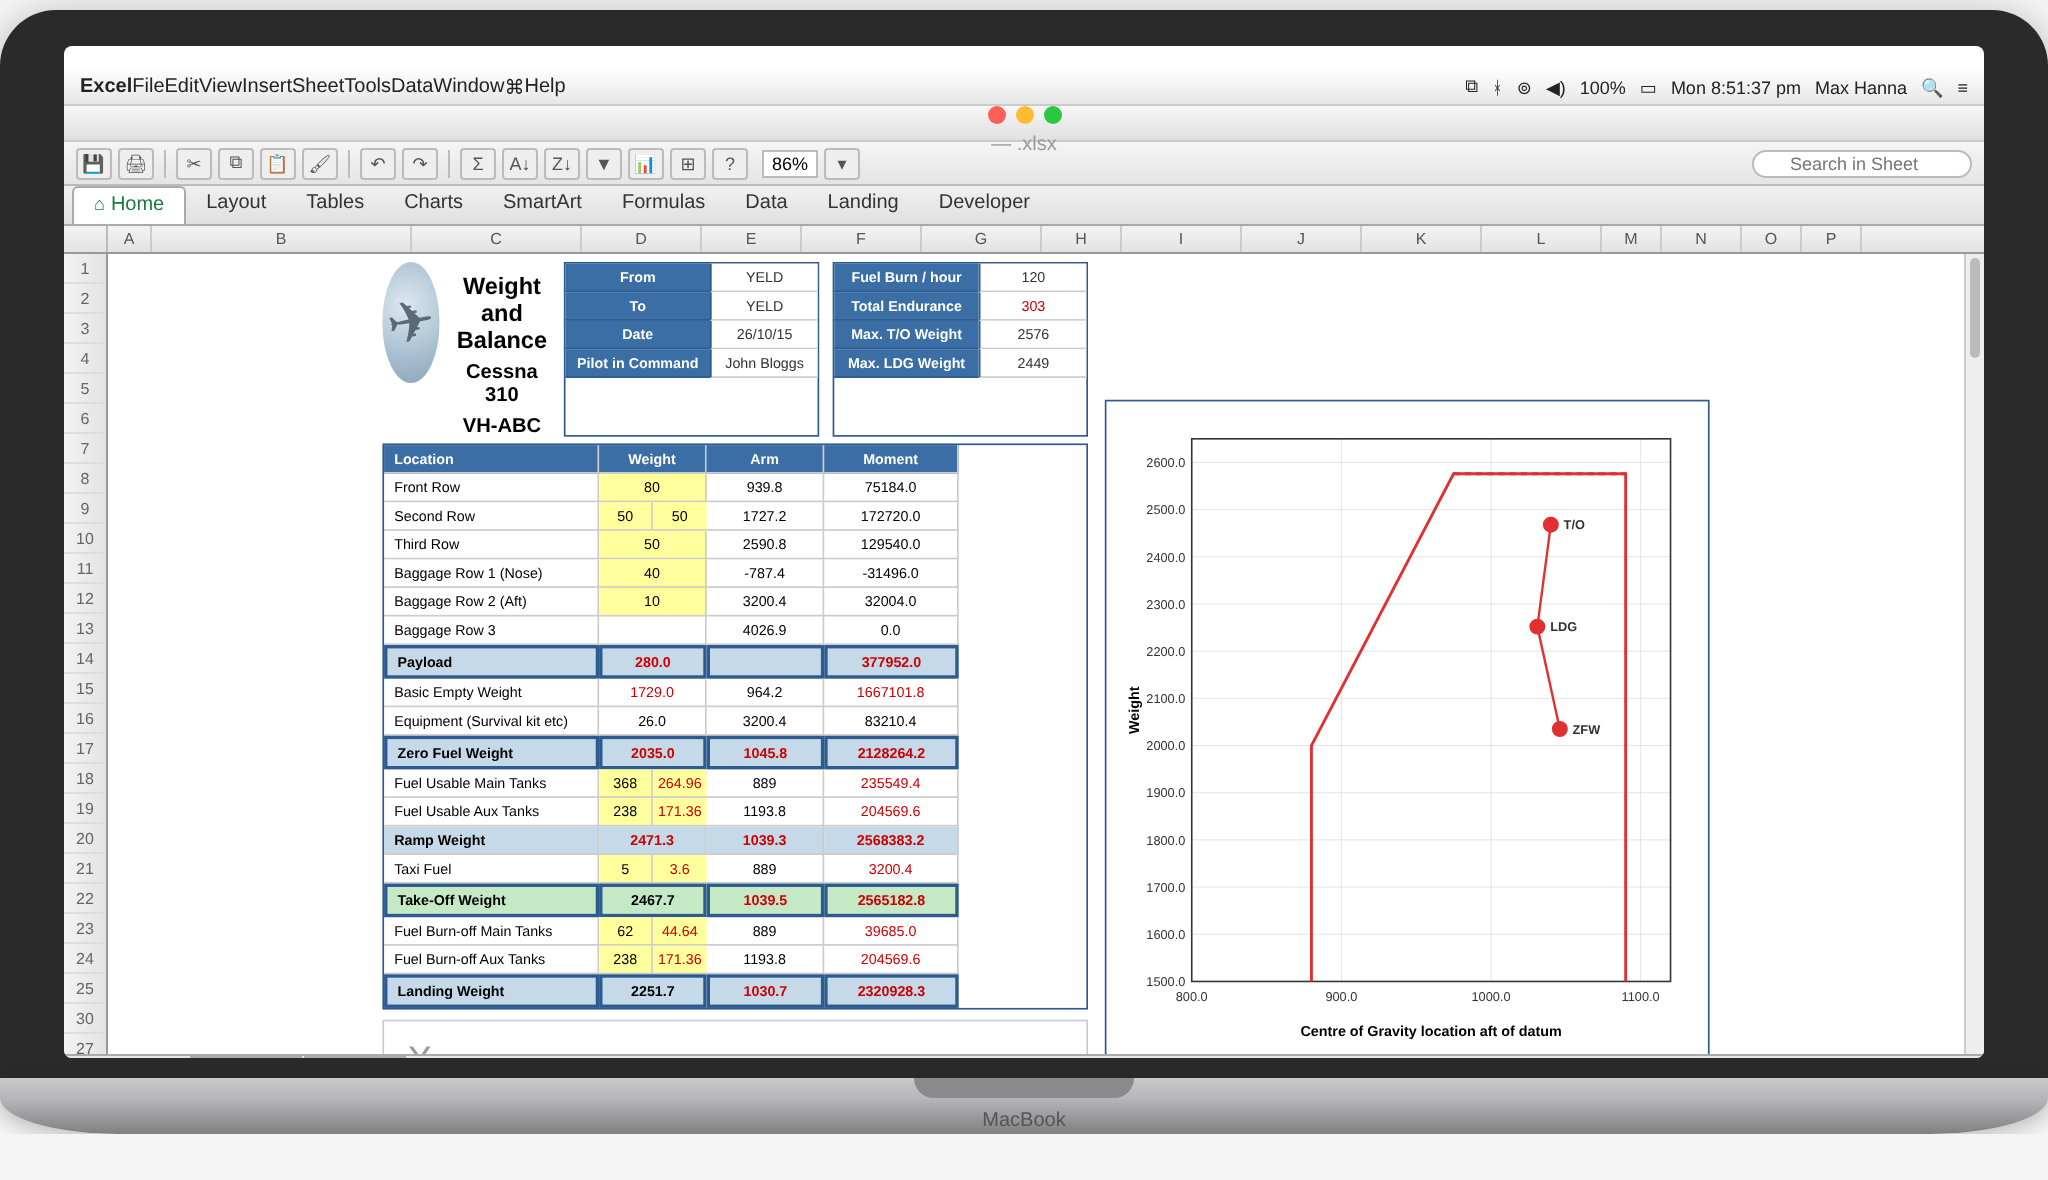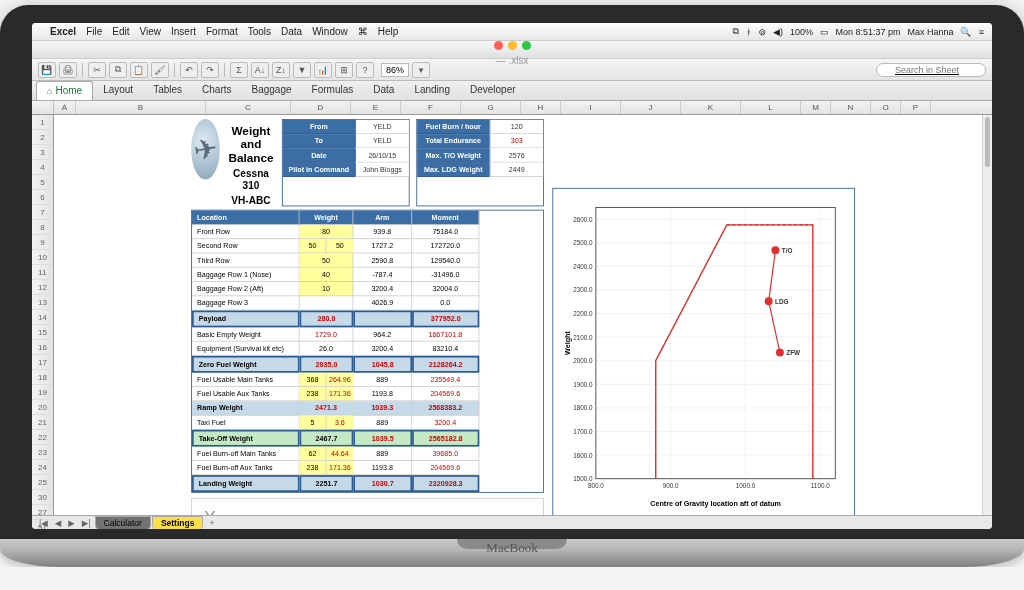--- a/index.html
+++ b/index.html
@@ -4,42 +4,42 @@
 <style>
 * { margin: 0; padding: 0; box-sizing: border-box; }
 body { font-family: -apple-system, "Helvetica Neue", Arial, sans-serif; background: #f5f5f5; display: flex; justify-content: center; align-items: flex-start; }
 
 
 .macbook { width: 1024px; margin-top: 5px; }
 .screen-frame { background: #2a2a2a; border-radius: 28px 28px 0 0; padding: 18px 32px 10px; box-shadow: 0 4px 20px rgba(0,0,0,.3); }
 .screen { background: #fff; border-radius: 4px; height: 506px; overflow: hidden; position: relative; }
 .macbook-base { height: 28px; background: linear-gradient(#c9c9ca 0%, #b4b4b6 40%, #808083 100%); border-radius: 0 0 60px 60px / 0 0 18px 18px; position: relative; display: flex; justify-content: center; align-items: flex-start; box-shadow: 0 4px 10px rgba(0,0,0,.2); }
 .macbook-base::before { content: ""; position: absolute; top: 0; left: 50%; transform: translateX(-50%); width: 110px; height: 10px; background: #8a8a8c; border-radius: 0 0 12px 12px; }
-.macbook-label { font-size: 13px; color: #555; position: absolute; left: 50%; transform: translateX(-50%); top: 1px; font-family: Liberation Serif, serif; }
-
-
-.mac-menubar { height: 18px; background: linear-gradient(#fdfdfd,#e7e7e7); border-bottom: 1px solid #ccc; display: flex; align-items: center; font-size: 10px; padding: 0 8px; gap: 10px; color: #222; }
+.macbook-label { font-size: 10px; color: #555; position: absolute; left: 50%; transform: translateX(-50%); top: 16px; }
+
+
+.mac-menubar { height: 18px; background: linear-gradient(#fdfdfd,#e7e7e7); border-bottom: 1px solid #ccc; display: flex; align-items: center; font-size: 10px; padding: 0 8px; gap: 0; color: #222; margin-top: 12px; }
 .mac-menubar .apple { font-size: 11px; }
 .mac-menubar .app-name { font-weight: 700; }
 .mac-menubar .right { margin-left: auto; display: flex; gap: 7px; align-items: center; }
 .mac-menubar .right span { font-size: 9px; }
 
 
 .win-titlebar { height: 18px; background: linear-gradient(#f7f7f7,#e0e0e0); border-bottom: 1px solid #ccc; display: flex; align-items: center; padding: 0 8px; gap: 5px; font-size: 10px; color: #666; flex-direction: column; }
 .traffic { display: flex; gap: 5px; }
 .traffic span { width: 9px; height: 9px; border-radius: 50%; display: inline-block; }
 .tl-red { background: #ff5f57; } .tl-yel { background: #febc2e; } .tl-grn { background: #28c840; }
 .win-titlebar .doc-title { margin: 0 auto; color: #999; }
 
 
 .toolbar { height: 22px; background: linear-gradient(#f5f5f5,#e5e5e5); border-bottom: 1px solid #bbb; display: flex; align-items: center; padding: 0 6px; gap: 3px; }
 .toolbar .tb-btn { width: 18px; height: 16px; background: #eee; border: 1px solid #bbb; border-radius: 2px; font-size: 9px; display: flex; align-items: center; justify-content: center; color: #555; }
 .toolbar .sep { width: 1px; height: 14px; background: #bbb; margin: 0 2px; }
 .toolbar .zoom { font-size: 9px; margin-left: 4px; padding: 1px 4px; border: 1px solid #bbb; background: #fff; }
-.toolbar .search { margin-left: auto; display: flex; align-items: flex-start; text-decoration: underline; }
+.toolbar .search { margin-left: auto; display: flex; align-items: flex-start; }
 .toolbar .search input { font-size: 9px; width: 110px; height: 14px; border: 1px solid #bbb; border-radius: 8px; padding: 0 6px 0 18px; background: #fff; }
 
 
 .ribbon-tabs { height: 20px; background: linear-gradient(#f0f0f0,#e0e0e0); border-bottom: 1px solid #aaa; display: flex; padding-left: 4px; }
 .ribbon-tabs .tab { font-size: 10px; padding: 3px 10px; color: #333; cursor: pointer; }
 .ribbon-tabs .tab.home { background: #fff; border: 1px solid #aaa; border-bottom: none; border-radius: 3px 3px 0 0; color: #1a7a3e; }
 .ribbon-tabs .home-icon { color: #1a7a3e; margin-right: 3px; font-size: 9px; }
 
 
 .col-headers { height: 14px; background: linear-gradient(#f3f3f3,#e3e3e3); display: flex; font-size: 8px; color: #555; border-bottom: 1px solid #999; }
@@ -115,21 +115,21 @@
   <div class="screen-frame">
     <div class="screen">
 
       <div class="mac-menubar">
         <span class="apple"></span>
         <span class="app-name">Excel</span>
         <span>File</span>
         <span>Edit</span>
         <span>View</span>
         <span>Insert</span>
-        <span>Format</span>
+        <span>Sheet</span>
         <span>Tools</span>
         <span>Data</span>
         <span>Window</span>
         <span>⌘</span>
         <span>Help</span>
         <div class="right">
           <span>⧉</span>
           <span>ᚼ</span>
           <span>⊚</span>
           <span>◀)</span>
@@ -175,21 +175,21 @@
         <div class="search">
           <input placeholder="Search in Sheet" style="">
         </div>
       </div>
 
       <div class="ribbon-tabs">
         <div class="tab home"><span class="home-icon">⌂</span><span>Home</span></div>
         <div class="tab">Layout</div>
         <div class="tab">Tables</div>
         <div class="tab">Charts</div>
-        <div class="tab">Baggage</div>
+        <div class="tab">SmartArt</div>
         <div class="tab">Formulas</div>
         <div class="tab">Data</div>
         <div class="tab">Landing</div>
         <div class="tab">Developer</div>
       </div>
 
       <div class="col-headers">
         <div class="rowcorner"></div>
         <div class="col" style="width:22px">A</div>
         <div class="col" style="width:130px">B</div>

